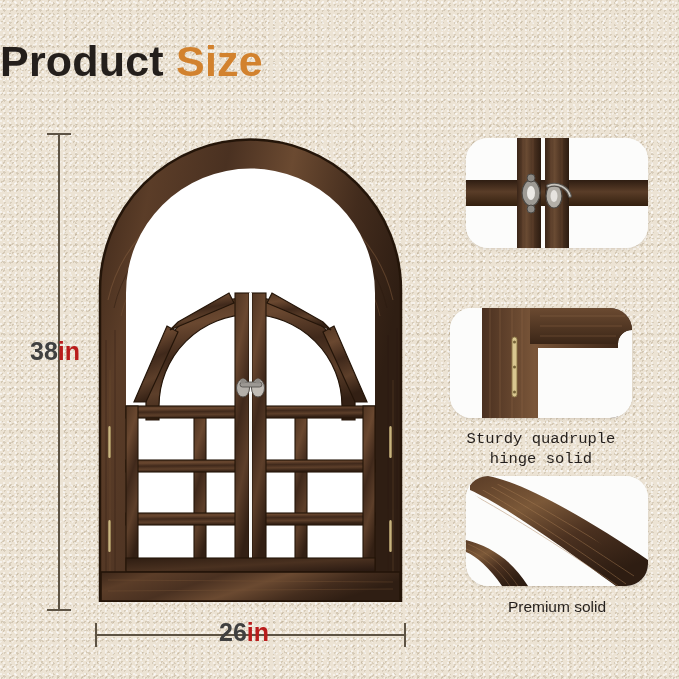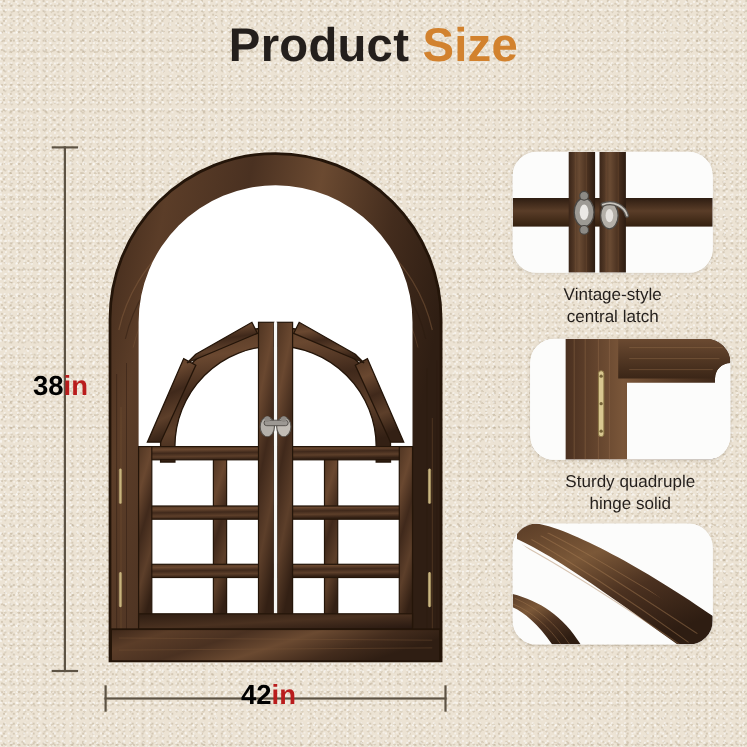--- a/index.html
+++ b/index.html
@@ -19,53 +19,53 @@
       radial-gradient(circle at 67% 54%, rgba(255,255,255,.50) 0 1px, transparent 1px),
       radial-gradient(circle at 88% 31%, rgba(176,160,134,.35) 0 1px, transparent 1px),
       radial-gradient(circle at 24% 71%, rgba(176,160,134,.38) 0 1px, transparent 1px),
       radial-gradient(circle at 55% 88%, rgba(255,255,255,.45) 0 1px, transparent 1px),
       radial-gradient(circle at 77% 77%, rgba(176,160,134,.33) 0 1px, transparent 1px),
       radial-gradient(circle at 5% 49%, rgba(255,255,255,.40) 0 1px, transparent 1px);
     background-size:7px 7px,9px 9px,6px 6px,11px 11px,8px 8px,10px 10px,6px 6px,12px 12px;
     pointer-events:none;
   }
   #title{
-    position:absolute;left:0;right:0;top:20px;
-    text-align:center;
+    position:absolute;left:0;right:0;top:40px;
+    text-align:left;
     font-size:43px;font-weight:700;letter-spacing:.2px;
     line-height:1;
   }
   #title .dark{color:#241f1c;}
   #title .accent{color:#d2822e;}
 
   
   .dim-label{
     position:absolute;font-size:25px;font-weight:700;white-space:nowrap;
   }
-  .dim-label .num{color:#000000;}
+  .dim-label .num{color:#404040;}
   .dim-label .unit{color:#b91c1c;}
   #dim-height-label{left:30px;top:337px;}
   #dim-width-label{left:219px;top:618px;}
 
   .dimline{position:absolute;background:#5d5344;}
   #dim-v-line{left:58px;top:133px;width:2px;height:478px;}
   #dim-v-cap-top{left:47px;top:133px;width:24px;height:2px;}
   #dim-v-cap-bot{left:47px;top:609px;width:24px;height:2px;}
   #dim-h-line{left:95px;top:634px;width:311px;height:2px;}
   #dim-h-cap-left{left:95px;top:623px;width:2px;height:24px;}
   #dim-h-cap-right{left:404px;top:623px;width:2px;height:24px;}
 
   
   #product{position:absolute;left:88px;top:130px;width:325px;height:472px;}
   #product svg{display:block;width:100%;height:100%;}
 
   
   .feature{position:absolute;width:182px;}
   #feature-0{left:466px;top:138px;}
-  #feature-1{left:482px;top:308px;}
+  #feature-1{left:450px;top:308px;font-family:Liberation Mono, monospace;}
   #feature-2{left:466px;top:476px;}
   .card{
     width:182px;height:110px;border-radius:22px;overflow:hidden;
     background:#fdfdfd;position:relative;
     box-shadow:0 1px 3px rgba(90,75,55,.16);
   }
   .card svg{display:block;width:100%;height:100%;}
   .caption{
     margin-top:11px;text-align:center;
     font-size:15.5px;line-height:1.32;color:#241f1c;
@@ -84,21 +84,21 @@
 <div class="dimline" id="dim-v-cap-top"></div>
 <div class="dimline" id="dim-v-cap-bot"></div>
 <div class="dimline" id="dim-h-line"></div>
 <div class="dimline" id="dim-h-cap-left"></div>
 <div class="dimline" id="dim-h-cap-right"></div>
 
 <div class="dim-label" id="dim-height-label">
   <span class="num">38</span><span class="unit">in</span>
 </div>
 <div class="dim-label" id="dim-width-label">
-  <span class="num">42</span><span class="unit">in</span>
+  <span class="num">26</span><span class="unit">in</span>
 </div>
 
 <div id="product">
 <svg viewBox="0 0 325 472" xmlns="http://www.w3.org/2000/svg">
   <defs>
     <linearGradient id="wood" x1="0" y1="0" x2="1" y2="0.3">
       <stop offset="0%" stop-color="#3d2719"></stop>
       <stop offset="18%" stop-color="#5b3d28"></stop>
       <stop offset="40%" stop-color="#4a3121"></stop>
       <stop offset="60%" stop-color="#6b4a31"></stop>
@@ -238,24 +238,20 @@
         <ellipse cx="65" cy="55" rx="4" ry="7" fill="#ebe9e5"></ellipse>
         <ellipse cx="88" cy="58" rx="8" ry="12" fill="#b3afa8" stroke="#4a4743" stroke-width="1.2"></ellipse>
         <ellipse cx="88" cy="58" rx="3.5" ry="6" fill="#e6e3df"></ellipse>
         <path d="M82,48 C92,44 102,50 104,58" fill="none" stroke="#56524d" stroke-width="4" stroke-linecap="round"></path>
         <path d="M82,48 C92,44 102,50 104,58" fill="none" stroke="#c8c4bd" stroke-width="1.6" stroke-linecap="round"></path>
         <circle cx="65" cy="40" r="4" fill="#8d8a85" stroke="#4a4743" stroke-width="1"></circle>
         <circle cx="65" cy="71" r="4" fill="#8d8a85" stroke="#4a4743" stroke-width="1"></circle>
       </g>
     </svg>
   </div>
-  <div class="caption">
-    <div>Vintage-style</div>
-    <div>central latch</div>
-  </div>
 </div>
 
 <div class="feature" id="feature-1">
   <div class="card">
     <svg viewBox="0 0 182 110" xmlns="http://www.w3.org/2000/svg">
       <defs>
         <linearGradient id="c1v" x1="0" y1="0" x2="1" y2="0">
           <stop offset="0%" stop-color="#4a3020"></stop>
             <stop offset="35%" stop-color="#7a5639"></stop>
           <stop offset="70%" stop-color="#533723"></stop>
@@ -317,14 +313,15 @@
       </g>
 
       <path d="M0,64 C24,70 46,84 62,110 L36,110 C24,92 10,80 0,76 Z" fill="url(#c2a)"></path>
       <g opacity=".4" stroke="#a77d54" stroke-width=".9" fill="none">
         <path d="M2,68 C22,76 40,92 52,110"></path>
         <path d="M0,73 C18,80 34,95 44,110"></path>
       </g>
     </svg>
   </div>
   <div class="caption">
+    <div>Premium solid</div>
   </div>
 </div>
 
 </body></html>

